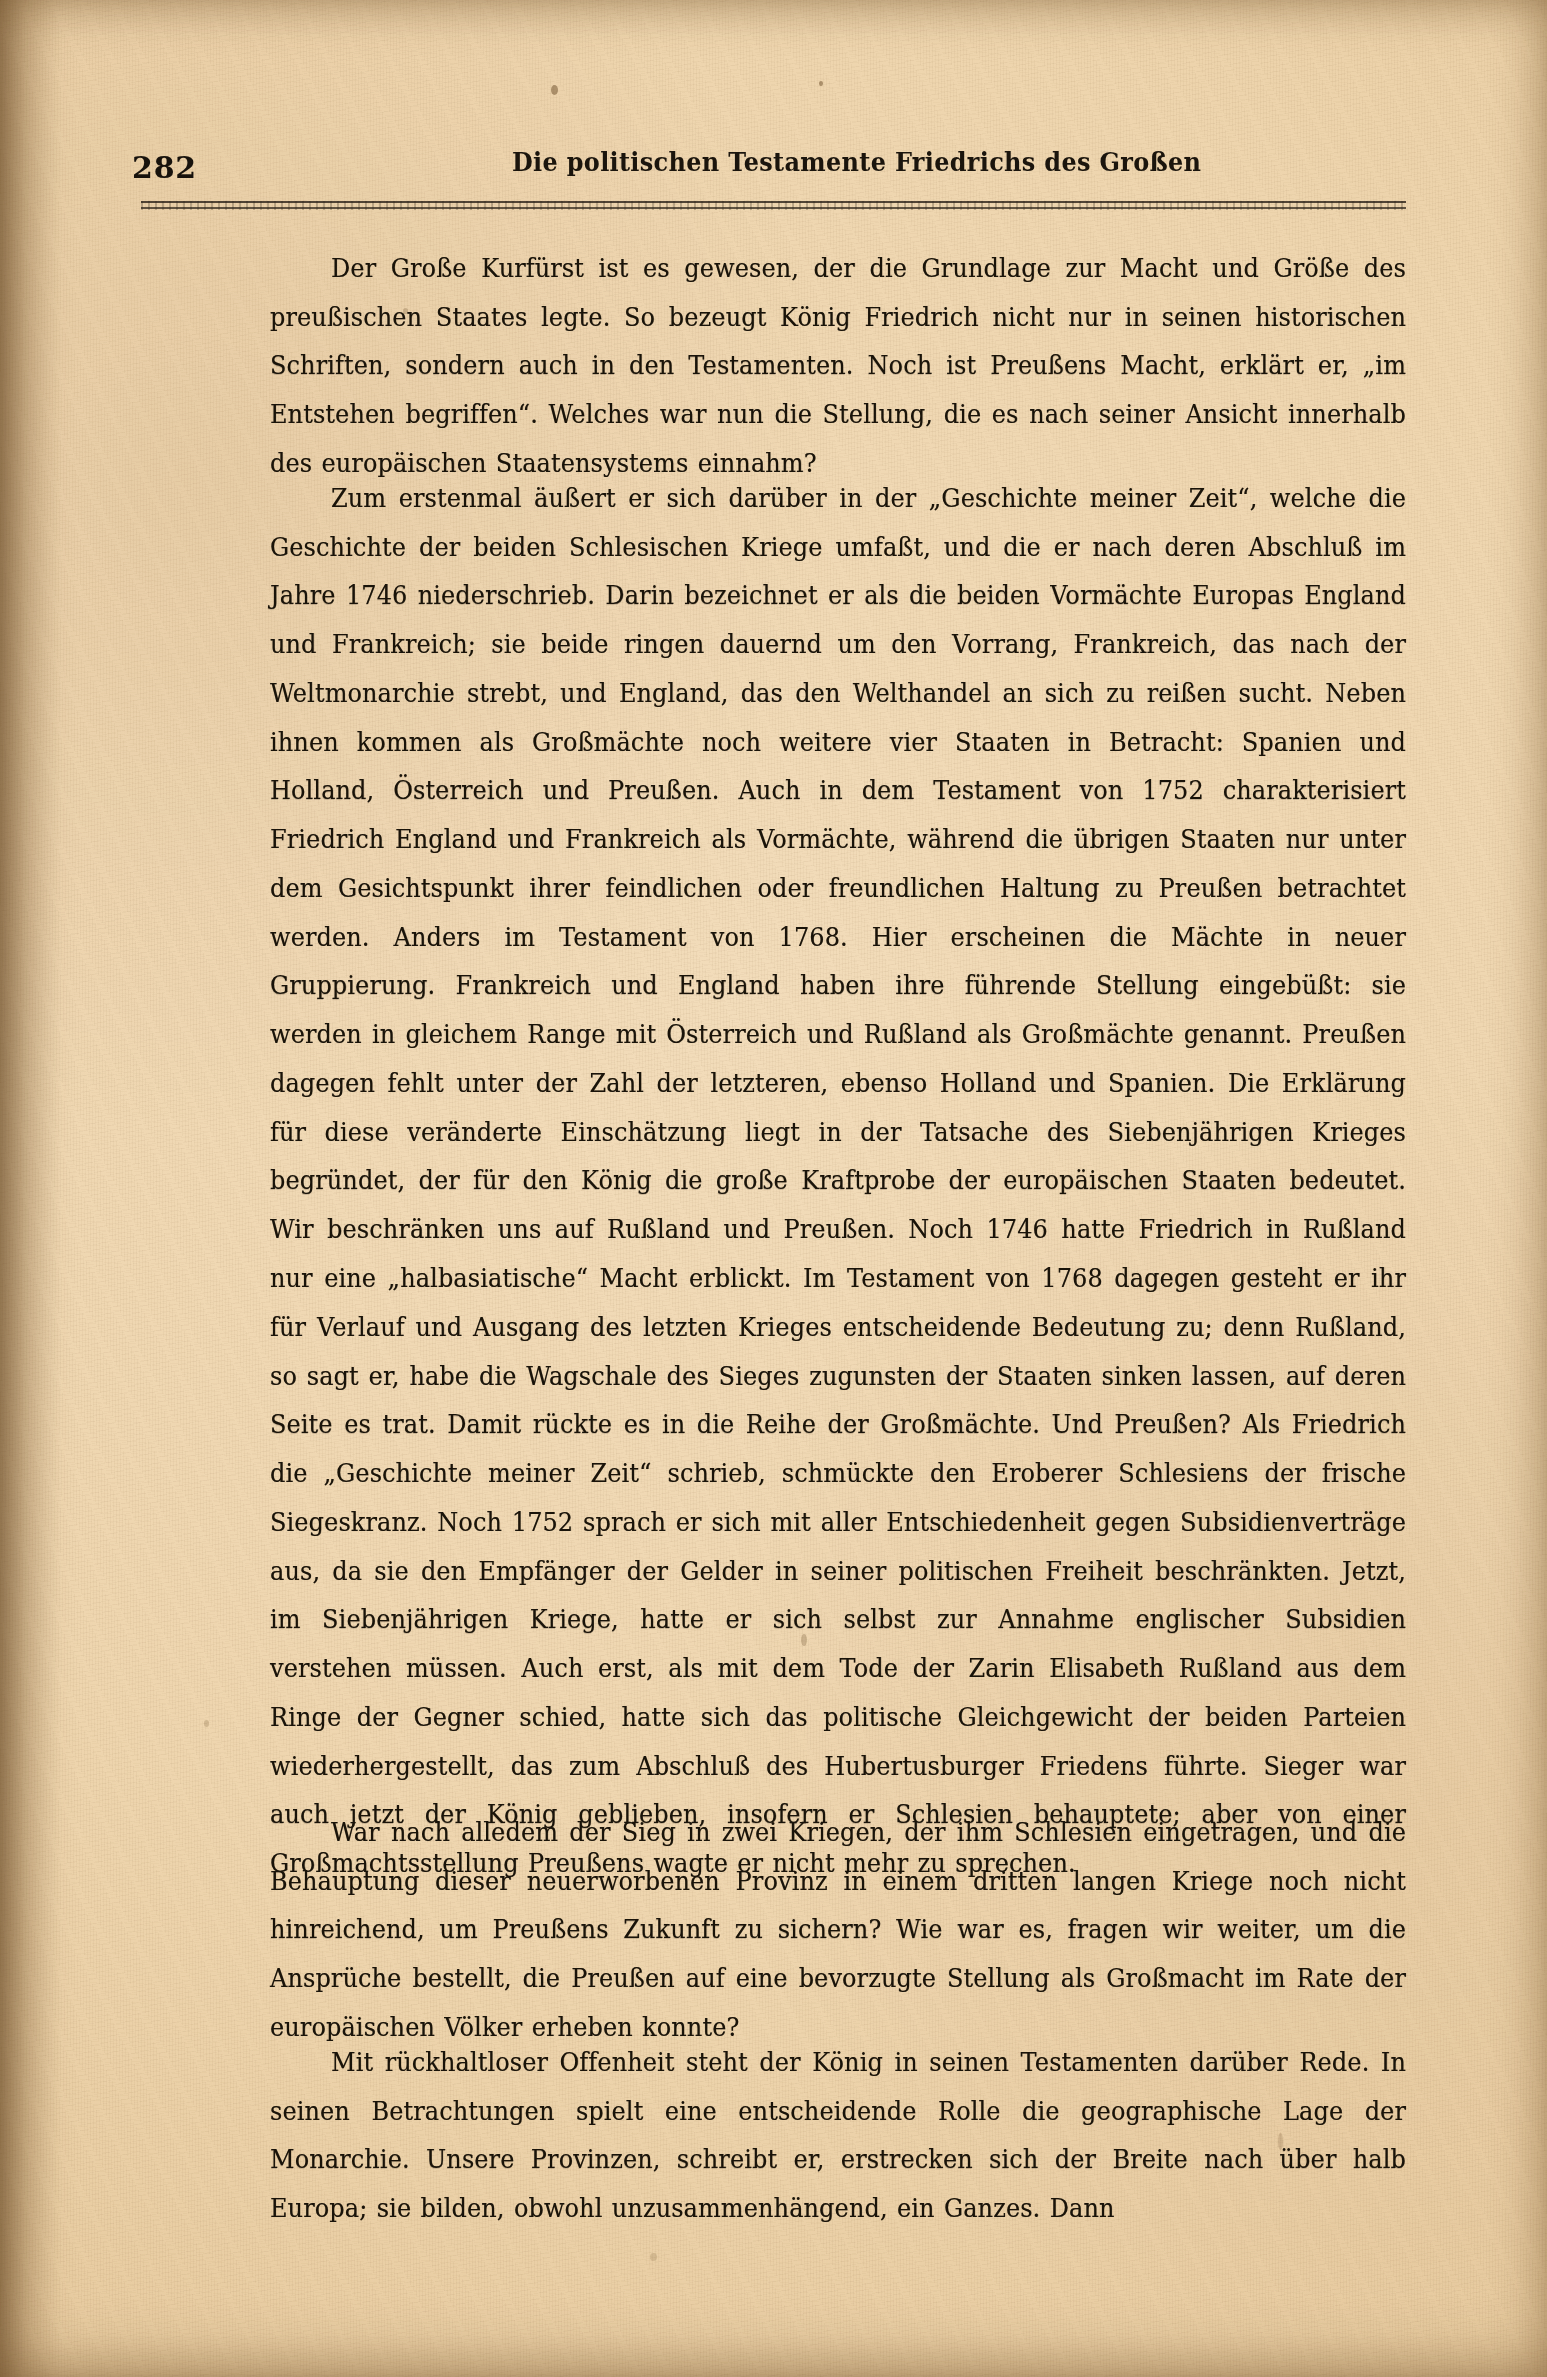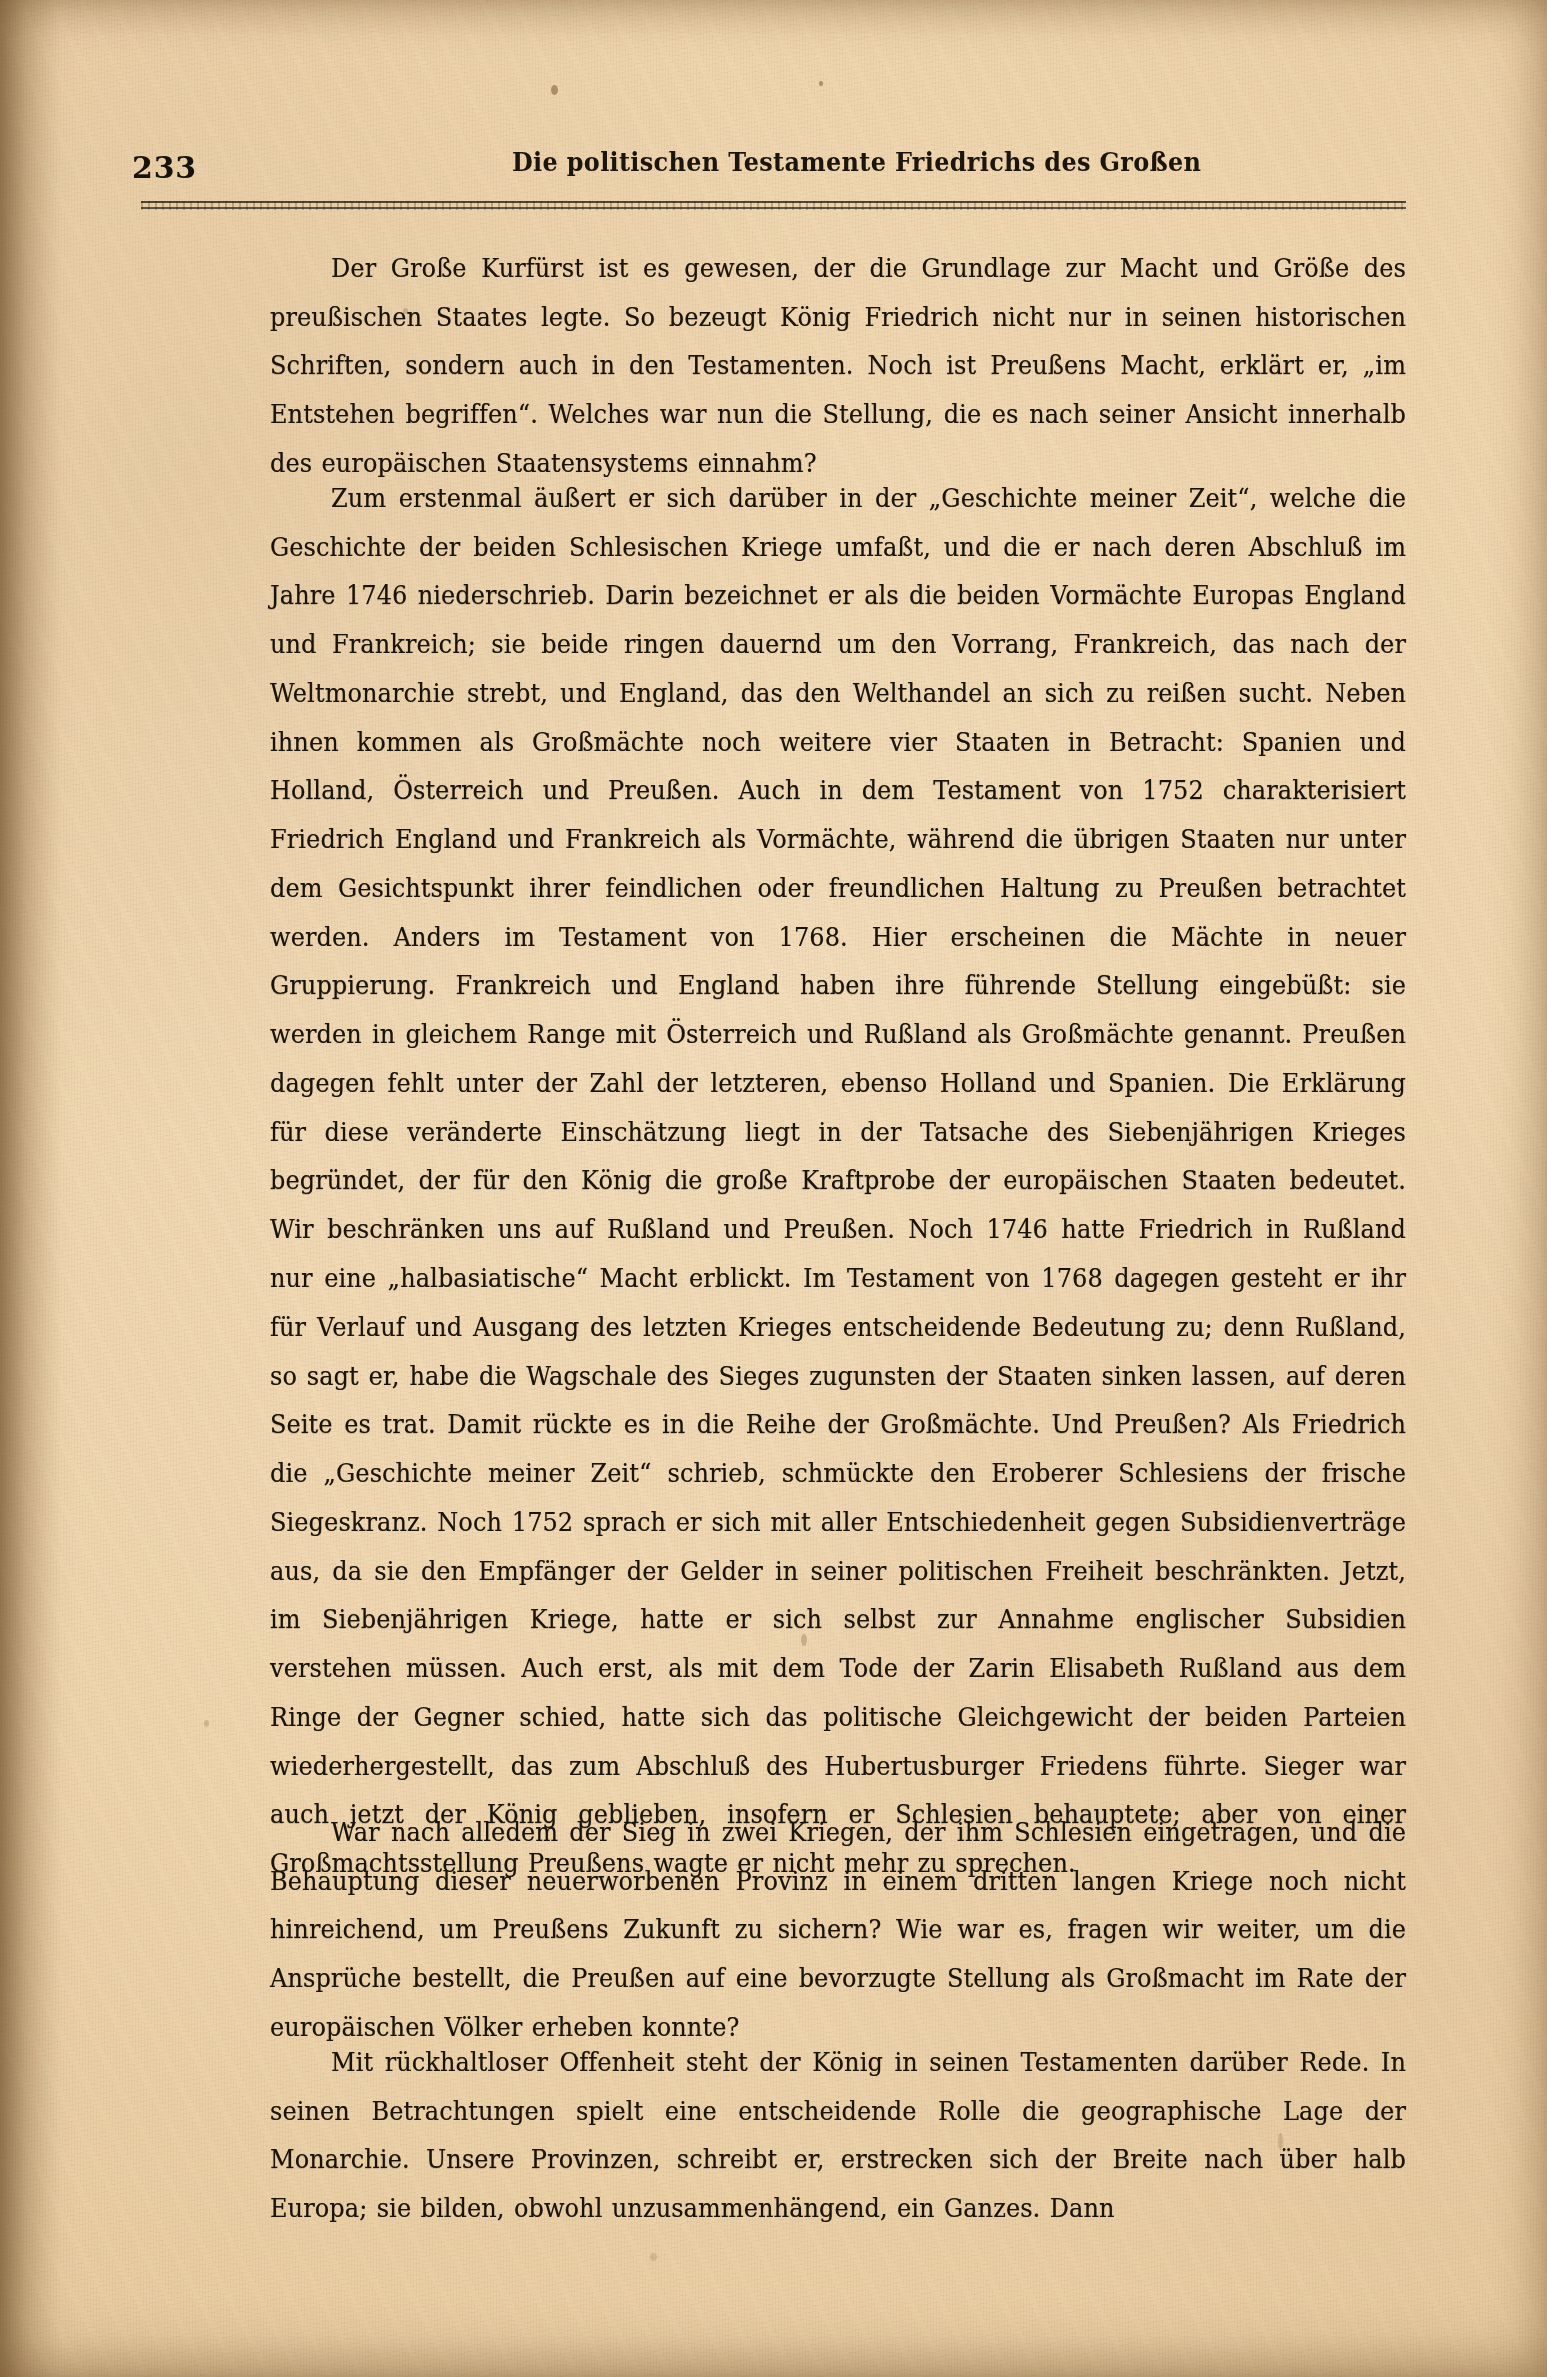--- a/index.html
+++ b/index.html
@@ -161,21 +161,21 @@
   <div class="speck" style="left:819px; top:81px; width:3.9px; height:4.7px;"></div>
   <div class="speck" style="left:403px; top:308px; width:5.4px; height:6.2px; opacity:.5;"></div>
   <div class="speck" style="left:801px; top:1634px; width:6.2px; height:12.4px; opacity:.55;"></div>
   <div class="speck" style="left:1278px; top:2133px; width:4.7px; height:17px; opacity:.40;"></div>
   <div class="speck" style="left:204px; top:1720px; width:5.4px; height:7px; opacity:.45;"></div>
   <div class="speck" style="left:650px; top:2253px; width:7px; height:7.8px; opacity:.35;"></div>
 
   <div class="content">
 
     <div class="runhead">
-      <div class="folio">233</div>
+      <div class="folio">282</div>
       <div class="runtitle">Die politischen Testamente Friedrichs des Großen</div>
     </div>
 
     <div class="rule-wrap">
       <div class="r1"></div>
       <div class="r2"></div>
       <div class="dots"></div>
     </div>
 
     <div class="body">

